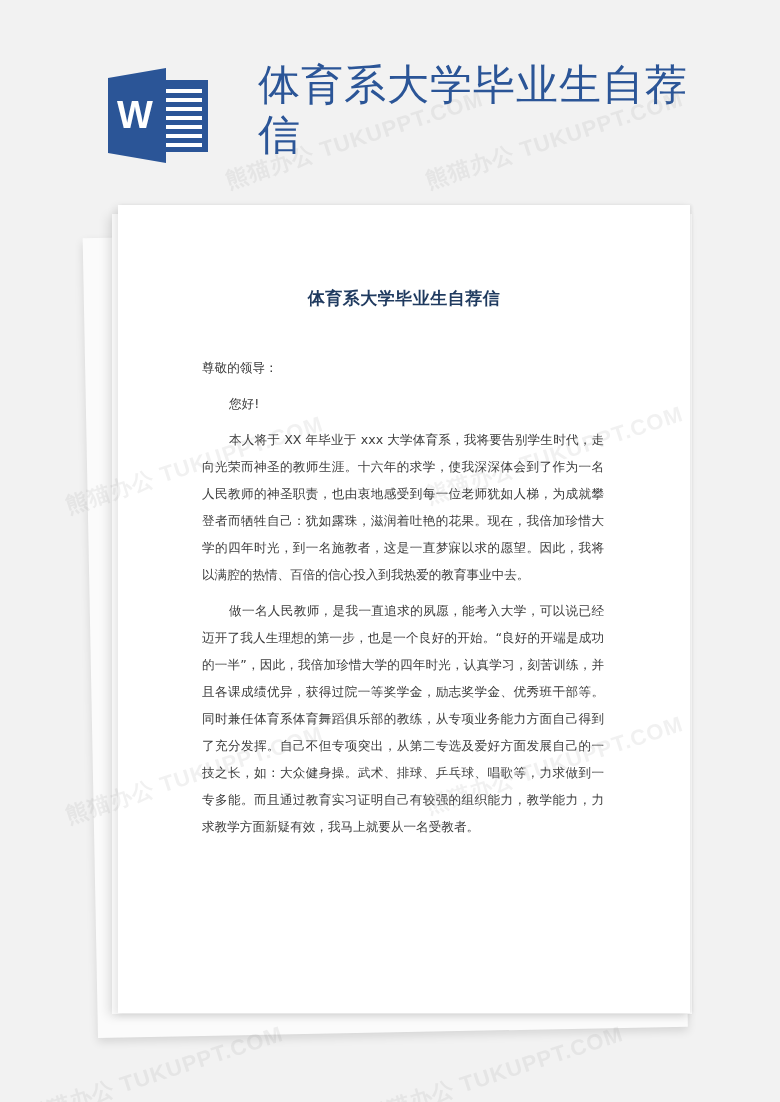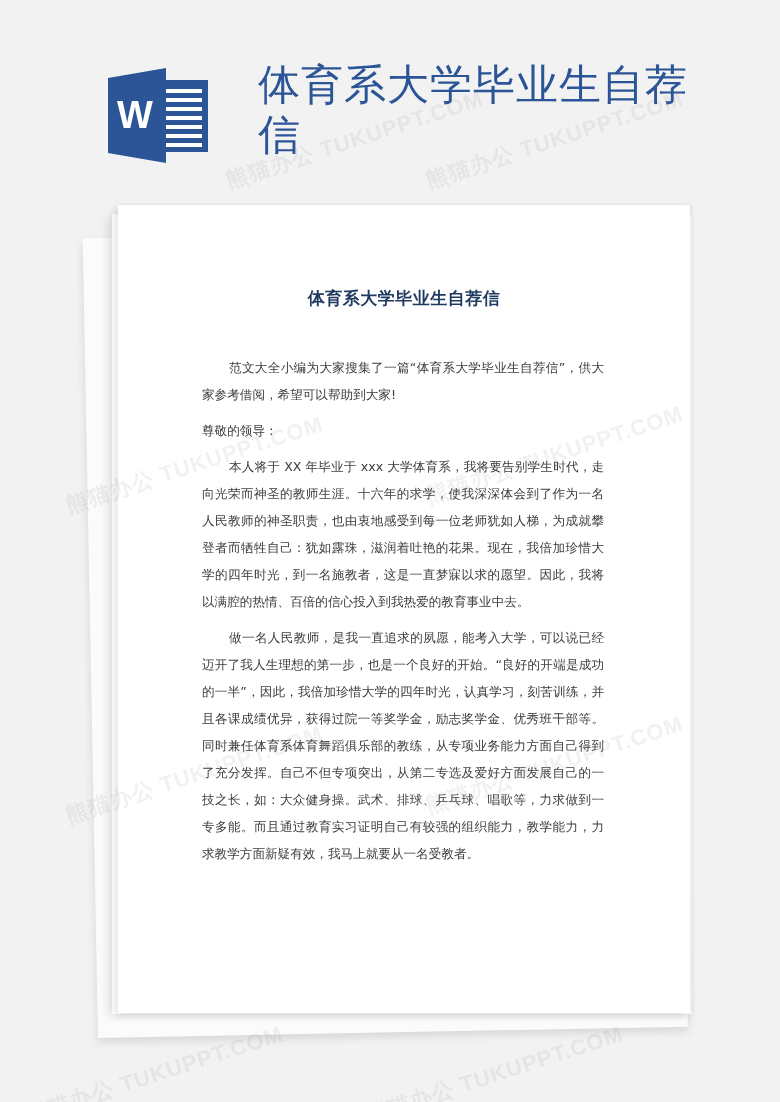--- a/index.html
+++ b/index.html
@@ -71,22 +71,22 @@
   <div class="header-title">体育系大学毕业生自荐信</div>
 </div>
 
 <div class="paper-back"></div>
 <div class="paper-mid"></div>
 <div class="paper-front"></div>
 
 <div class="doc-title" style="left:0;width:808px;">体育系大学毕业生自荐信</div>
 
 <div class="doc-body">
-  <p class="indent">范文大全小编为大家搜集了一篇“体育系大学毕业生自荐信”，供大家参考借阅，希望可以帮助到大家!</p>
   <p>尊敬的领导：</p>
+  <p class="indent">您好!</p>
   <p class="indent">本人将于 XX 年毕业于 xxx 大学体育系，我将要告别学生时代，走向光荣而神圣的教师生涯。十六年的求学，使我深深体会到了作为一名人民教师的神圣职责，也由衷地感受到每一位老师犹如人梯，为成就攀登者而牺牲自己：犹如露珠，滋润着吐艳的花果。现在，我倍加珍惜大学的四年时光，到一名施教者，这是一直梦寐以求的愿望。因此，我将以满腔的热情、百倍的信心投入到我热爱的教育事业中去。</p>
   <p class="indent">做一名人民教师，是我一直追求的夙愿，能考入大学，可以说已经迈开了我人生理想的第一步，也是一个良好的开始。“良好的开端是成功的一半”，因此，我倍加珍惜大学的四年时光，认真学习，刻苦训练，并且各课成绩优异，获得过院一等奖学金，励志奖学金、优秀班干部等。同时兼任体育系体育舞蹈俱乐部的教练，从专项业务能力方面自己得到了充分发挥。自己不但专项突出，从第二专选及爱好方面发展自己的一技之长，如：大众健身操。武术、排球、乒乓球、唱歌等，力求做到一专多能。而且通过教育实习证明自己有较强的组织能力，教学能力，力求教学方面新疑有效，我马上就要从一名受教者。</p>
 </div>
 
 <div class="wm" style="left:220px;top:125px;">熊猫办公 TUKUPPT.COM</div>
 <div class="wm" style="left:420px;top:125px;">熊猫办公 TUKUPPT.COM</div>
 <div class="wm" style="left:60px;top:450px;">熊猫办公 TUKUPPT.COM</div>
 <div class="wm" style="left:420px;top:440px;">熊猫办公 TUKUPPT.COM</div>
 <div class="wm" style="left:60px;top:760px;">熊猫办公 TUKUPPT.COM</div>
 <div class="wm" style="left:420px;top:750px;">熊猫办公 TUKUPPT.COM</div>

